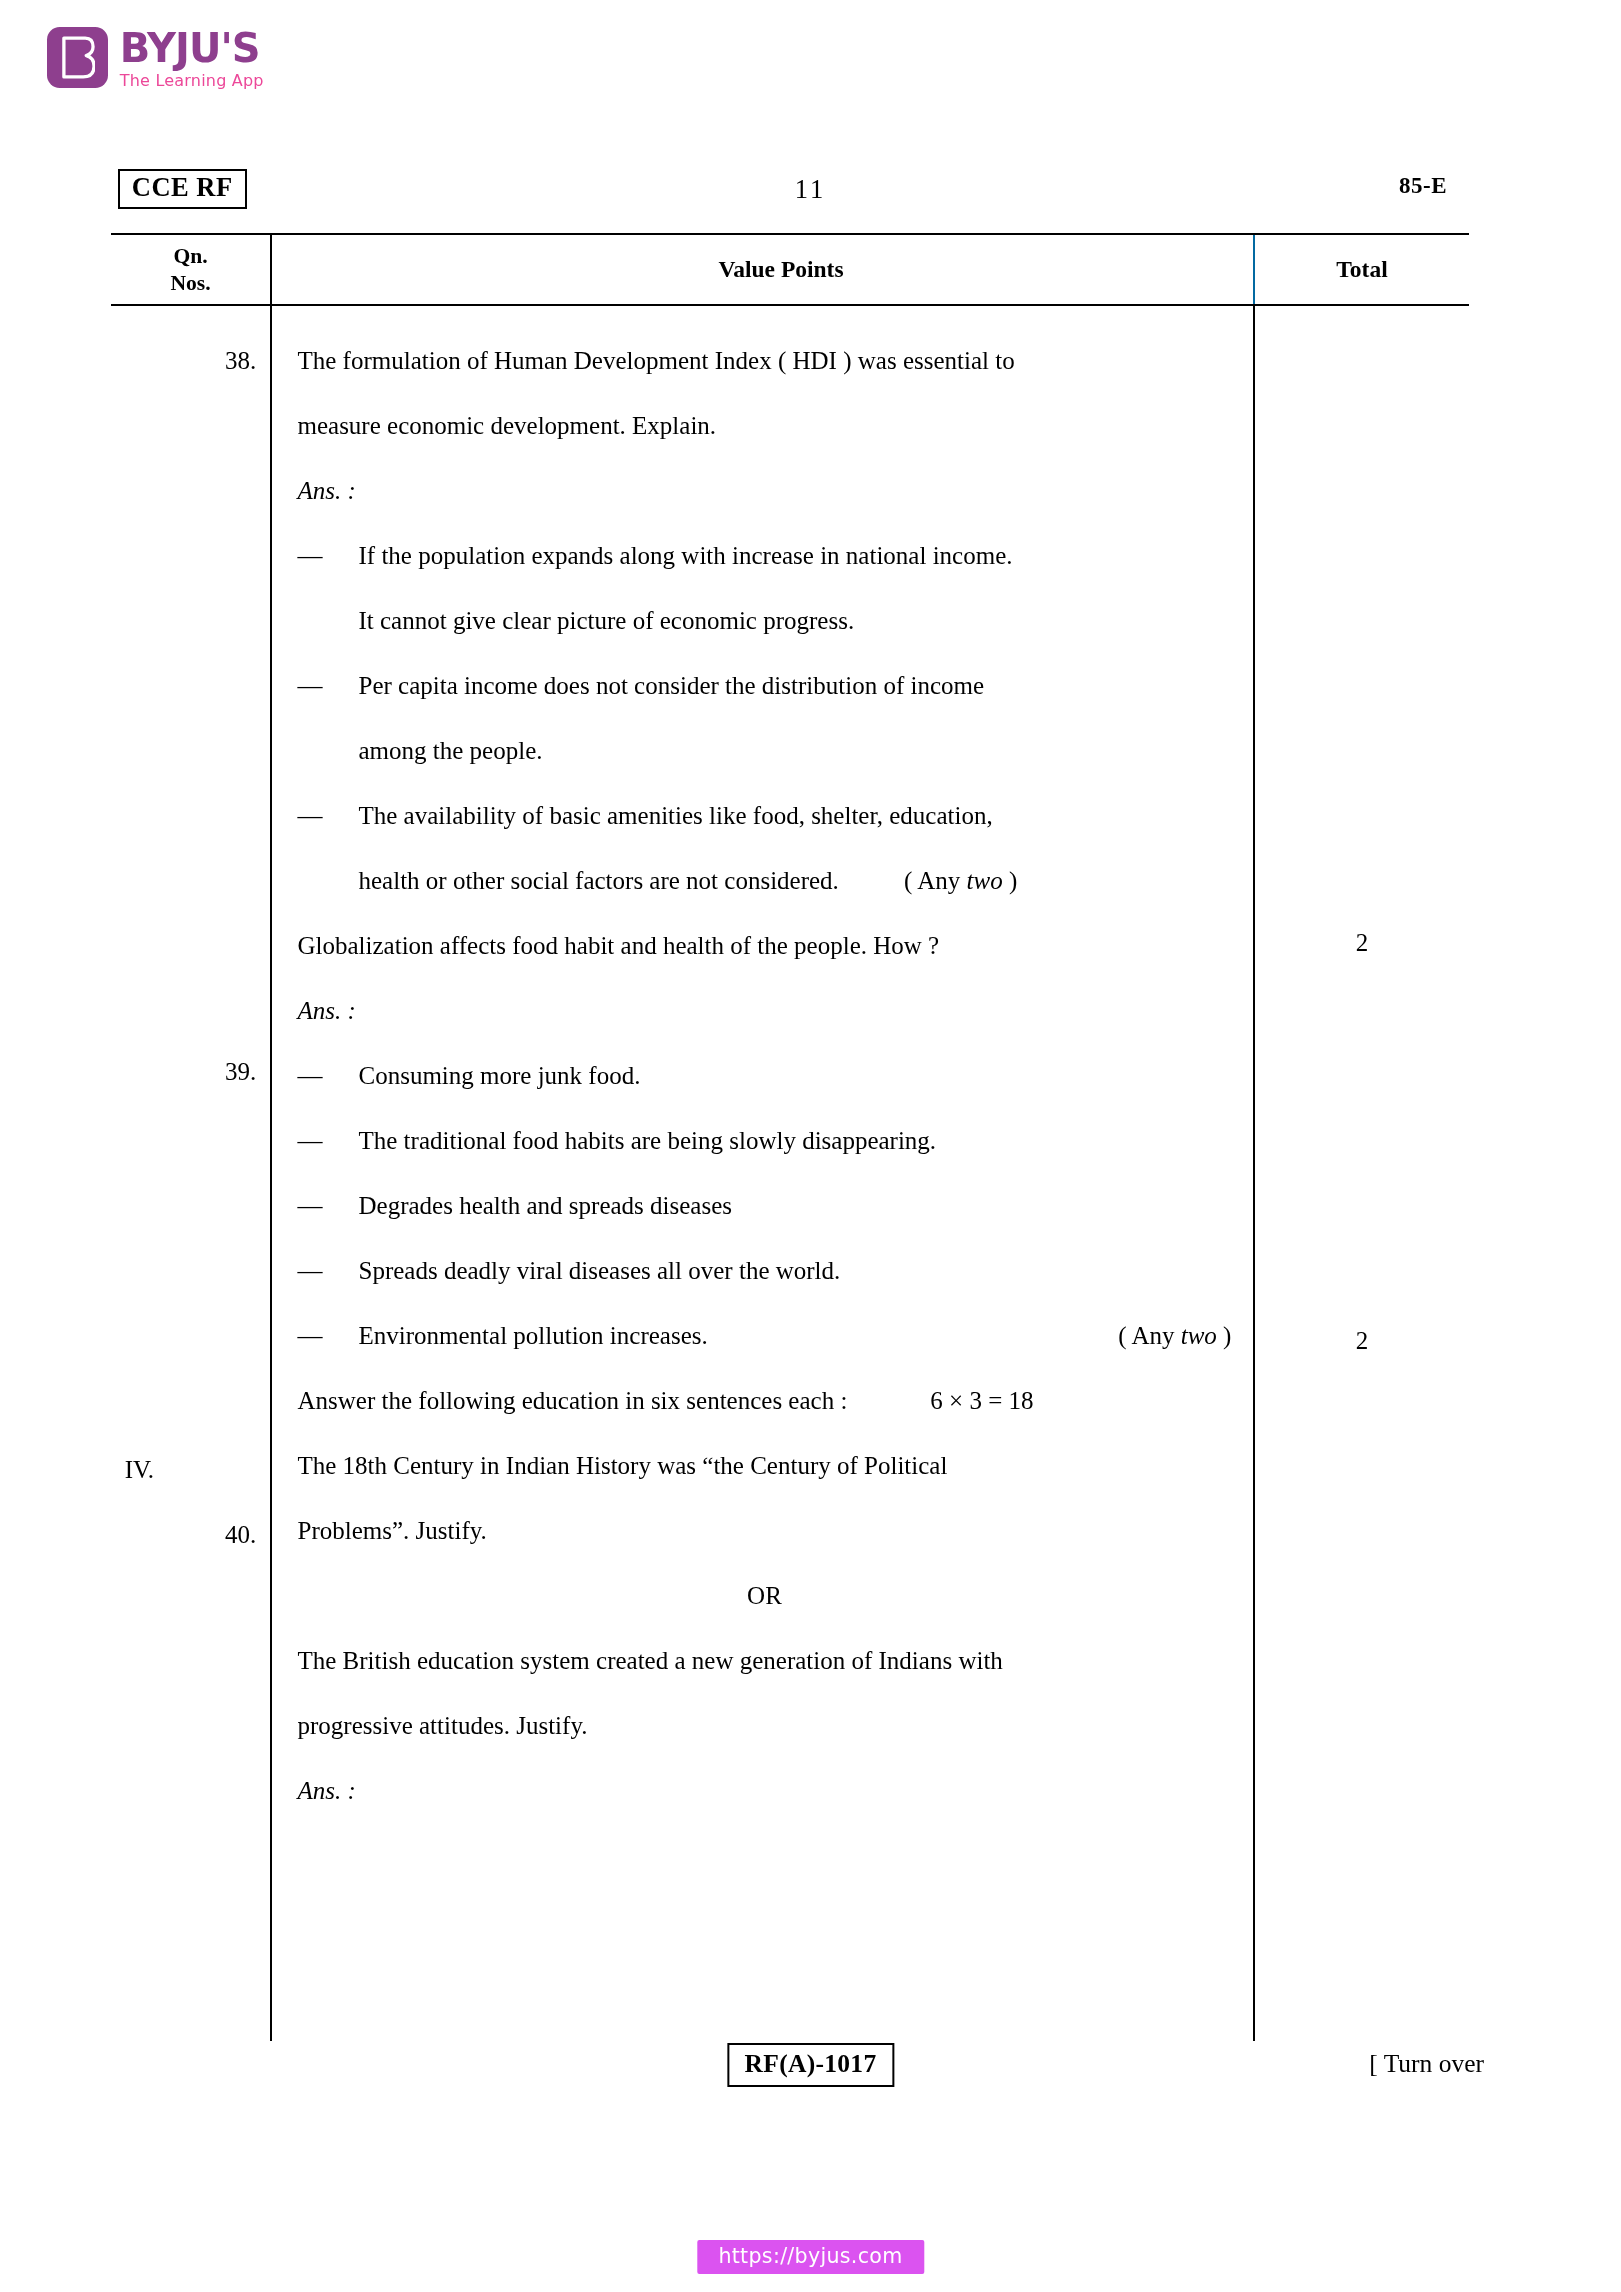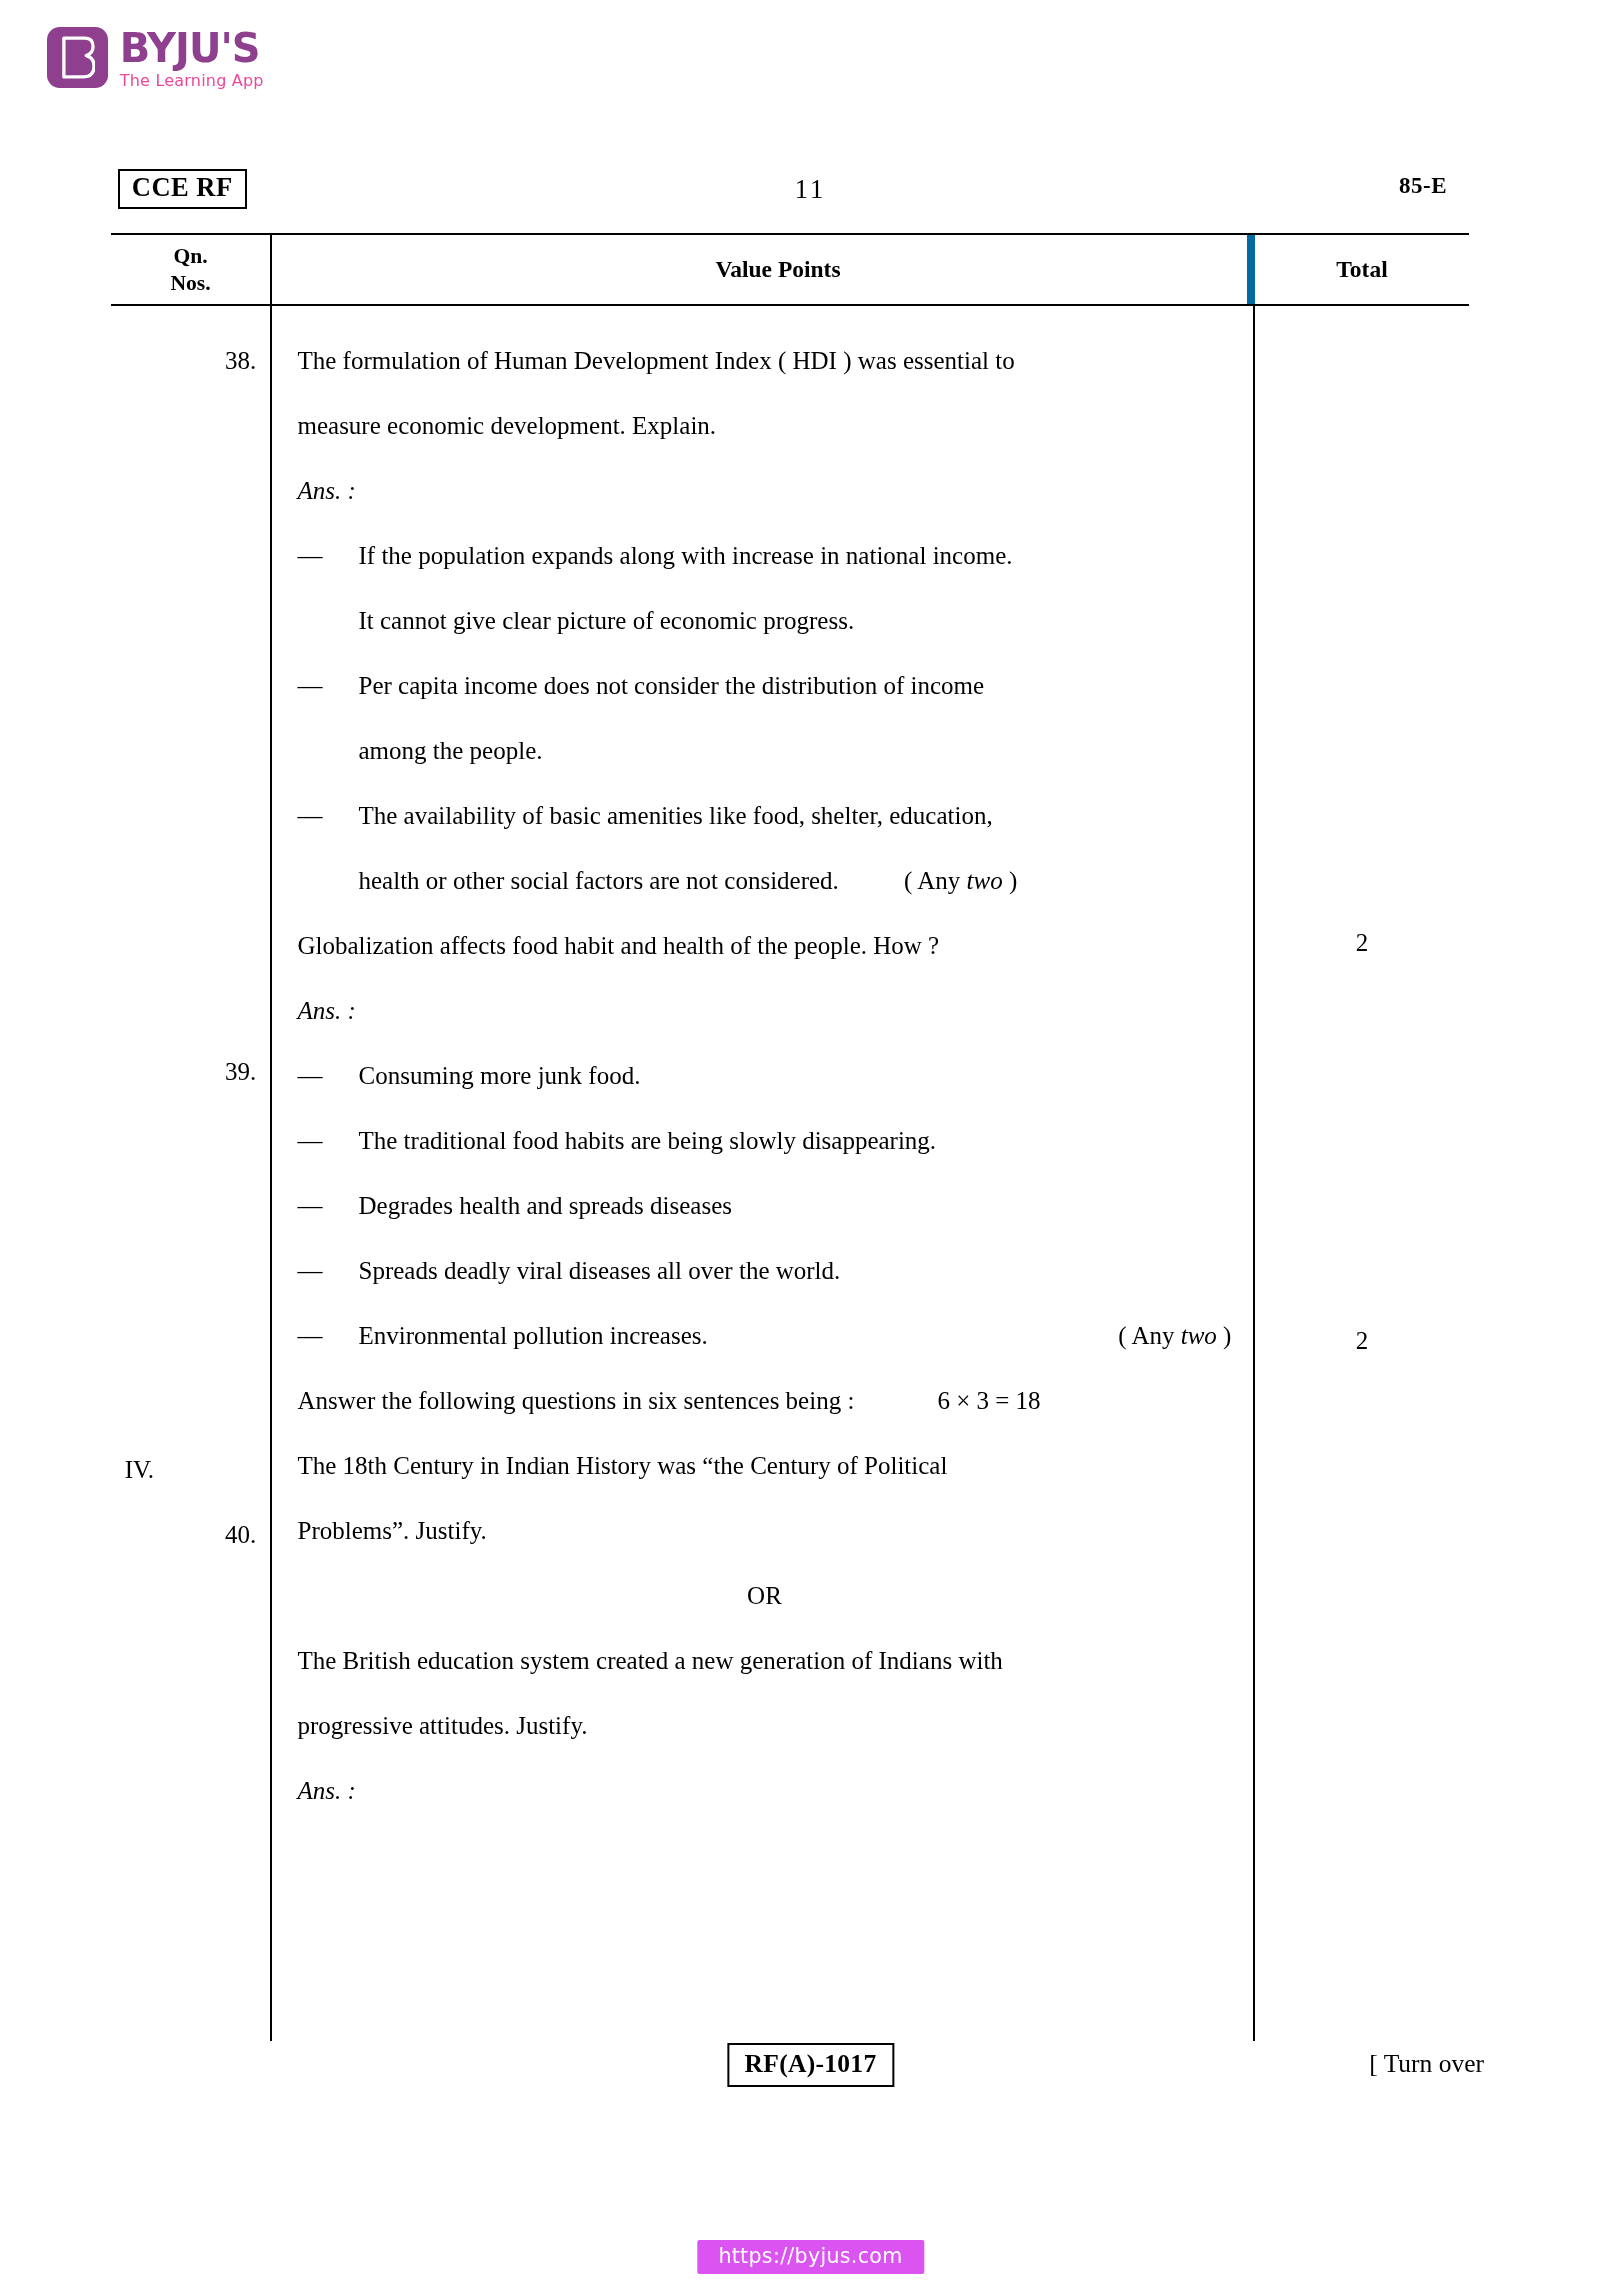--- a/index.html
+++ b/index.html
@@ -110,21 +110,21 @@
     flex-direction: column;
     align-items: center;
     justify-content: center;
     font-weight: bold;
     font-size: 21.6px;
     line-height: 1.25;
   }
   .col-vp {
     flex: 1;
     border-left: 2px solid #000;
-    border-right: 8px solid #0369a1;
+    border-right: 2px solid #0369a1;
     display: flex;
     align-items: center;
     justify-content: center;
     font-weight: bold;
     font-size: 23.5px;
     padding-left: 37px;
   }
   .col-total {
     width: 214px;
     flex: none;
@@ -358,21 +358,21 @@
         <li class="bullet">
           <span class="dash">—</span>
           <span class="btext" style="display:flex; justify-content:space-between;">
             <span>Environmental pollution increases.</span>
             <span class="anytwo"><span>( Any </span><i>two</i><span> )</span></span>
           </span>
         </li>
       </ul>
 
       <div class="sec-row">
-        <span class="sec-text">Answer the following questions in six sentences being :</span>
+        <span class="sec-text">Answer the following education in six sentences each :</span>
         <span class="sec-marks">6 × 3 = 18</span>
       </div>
 
       <div class="q-line just">The 18th Century in Indian History was “the Century of Political</div>
       <div class="q-line nojust">Problems”. Justify.</div>
       <div class="or-line">OR</div>
       <div class="q-line just">The British education system created a new generation of Indians with</div>
       <div class="q-line nojust">progressive attitudes. Justify.</div>
       <div class="ans-label">Ans. :</div>
 

